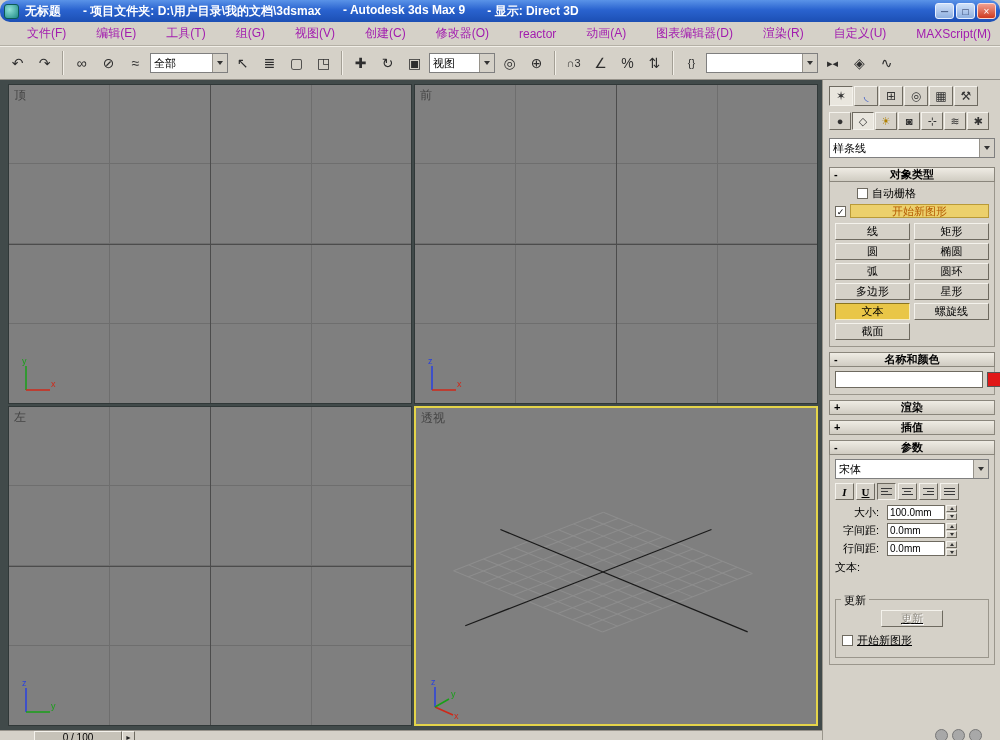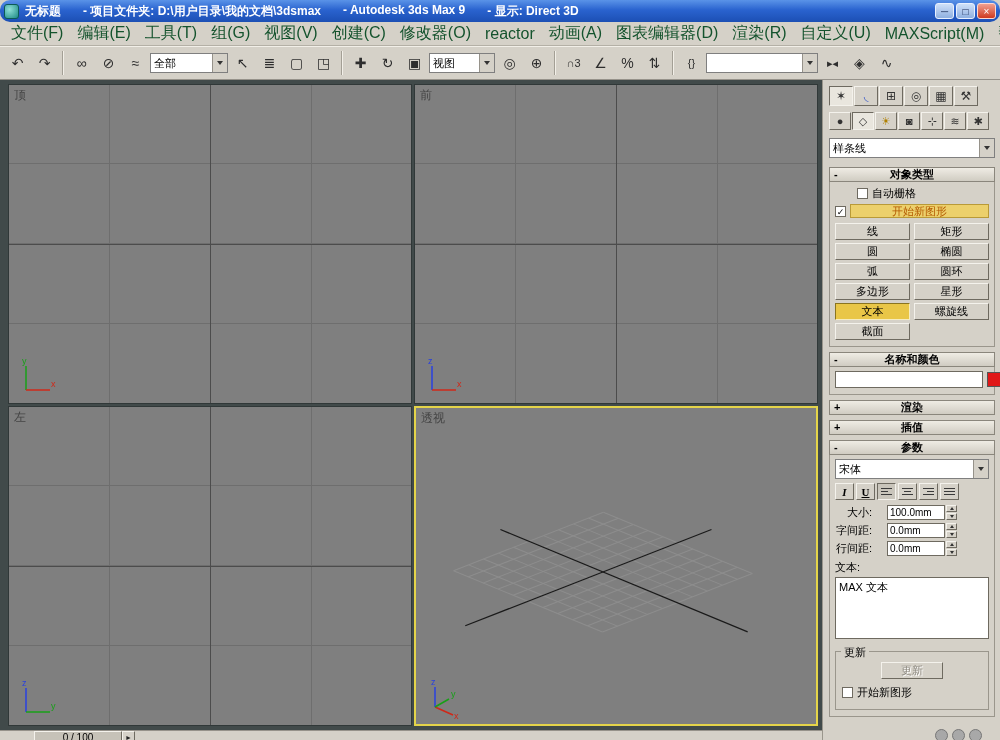--- a/index.html
+++ b/index.html
@@ -17,21 +17,21 @@
     display:flex;gap:22px;flex:1;}
   .win-buttons{display:flex;gap:2px;flex:none;}
   .win-btn{width:19px;height:16px;font-size:10px;line-height:13px;text-align:center;
     border:1px solid #e8f0ff;border-radius:3px;background:linear-gradient(#cfe0f8,#8fb0e0);
     color:#13244f;padding:0;font-family:inherit;}
   .win-btn.close{background:linear-gradient(#f0a090,#cf3a20);color:#fff;border-color:#ffd8d0;}
 
   
   .menubar{position:absolute;top:22px;left:0;right:0;height:24px;background:#d5d1c8;
     border-bottom:1px solid #b4b0a6;display:flex;align-items:center;padding:0 4px;}
-  .menu-item{font-size:16px;padding:0 7px;color:#14532d;white-space:nowrap;}
+  .menu-item{font-size:12px;padding:0 7px;color:#a21caf;white-space:nowrap;margin-left:16px;}
 
   
   .toolbar{position:absolute;top:46px;left:0;right:0;height:34px;background:#d5d1c8;
     border-top:1px solid #f2efe8;border-bottom:1px solid #96928a;
     display:flex;align-items:center;padding:0 5px;gap:2px;}
   .tool{width:25px;height:24px;display:flex;align-items:center;justify-content:center;
     font-size:14px;color:#2e2e2e;flex:none;}
   .tool.small{font-size:11px;}
   .sep{width:2px;height:24px;border-left:1px solid #a39f95;border-right:1px solid #f2efe8;margin:0 3px;flex:none;}
   .dropdown{height:20px;background:#fff;border:1px solid #7f7f7f;display:flex;align-items:stretch;
@@ -112,33 +112,33 @@
   .fmt-btn.it{font-style:italic;font-weight:bold;}
   .fmt-btn.un{text-decoration:underline;font-weight:bold;}
   .fmt-btn.pressed{background:#c9c5bb;border-color:#6e6a60 #f4f2ec #f4f2ec #6e6a60;}
   .al{display:flex;flex-direction:column;gap:2px;width:11px;}
   .al i{display:block;height:1px;background:#3a3a3a;}
   .al.left i:nth-child(2){width:60%;} .al.left i{width:100%;}
   .al.center i{width:100%;margin:0 auto;} .al.center i:nth-child(2){width:60%;}
   .al.right i{width:100%;margin-left:auto;} .al.right i:nth-child(2){width:60%;}
   .al.just i{width:100%;}
   .spin-row{display:flex;align-items:center;margin-bottom:3px;}
-  .spin-label{width:52px;text-align:right;padding-right:15px;white-space:nowrap;}
+  .spin-label{width:52px;text-align:right;padding-right:8px;white-space:nowrap;}
   .spin-field{width:58px;height:15px;background:#fff;border:1px solid #6e6a60;
     font-size:10px;line-height:14px;padding:0 2px;overflow:hidden;white-space:nowrap;}
   .spinner{display:flex;flex-direction:column;gap:1px;margin-left:1px;}
   .spinner b{display:flex;width:11px;height:7px;background:#d5d1c8;border:1px solid;
     border-color:#f4f2ec #6e6a60 #6e6a60 #f4f2ec;align-items:center;justify-content:center;}
   .spinner b i{width:0;height:0;border-left:2px solid transparent;border-right:2px solid transparent;}
   .spinner b.up i{border-bottom:3px solid #333;}
   .spinner b.dn i{border-top:3px solid #333;}
   .text-label{margin:4px 0 2px 0;}
   .textbox{height:62px;background:#fff;border:1px solid #6e6a60;font-size:11px;
     padding:2px 3px;color:#000;overflow:hidden;}
-  .group-box{position:relative;border:1px solid #9a968c;margin-top:12px;padding:10px 6px 6px 6px;}
+  .group-box{position:relative;border:1px solid #9a968c;margin-top:24px;padding:10px 6px 6px 6px;text-decoration:underline;}
   .group-title{position:absolute;top:-7px;left:5px;background:#d5d1c8;padding:0 3px;font-size:11px;}
   .update-btn{display:block;width:62px;height:17px;margin:0 auto 6px auto;background:#d5d1c8;
     border:1px solid;border-color:#f4f2ec #6e6a60 #6e6a60 #f4f2ec;font-size:11px;
     color:#8f8b82;text-shadow:1px 1px 0 #fff;font-family:inherit;padding:0;}
   .nav-dots{position:absolute;left:112px;bottom:-2px;display:flex;gap:4px;}
   .nav-dots span{width:13px;height:13px;border-radius:50%;background:#a8a8a8;border:1px solid #777;}
 </style>
 </head>
 <body>
 
@@ -461,21 +461,20 @@
           <span class="spinner">
               <b class="up">
                 <i></i>
               </b>
               <b class="dn">
                 <i></i>
               </b>
             </span>
         </div>
         <div class="text-label">文本:</div>
-        <div class="textbox">MAX 文本</div>
         <div class="group-box">
           <span class="group-title">更新</span>
           <button class="update-btn">更新</button>
           <div class="check-row">
             <span class="checkbox"></span>
             <span>开始新图形</span>
           </div>
         </div>
       </div>
     </div>

